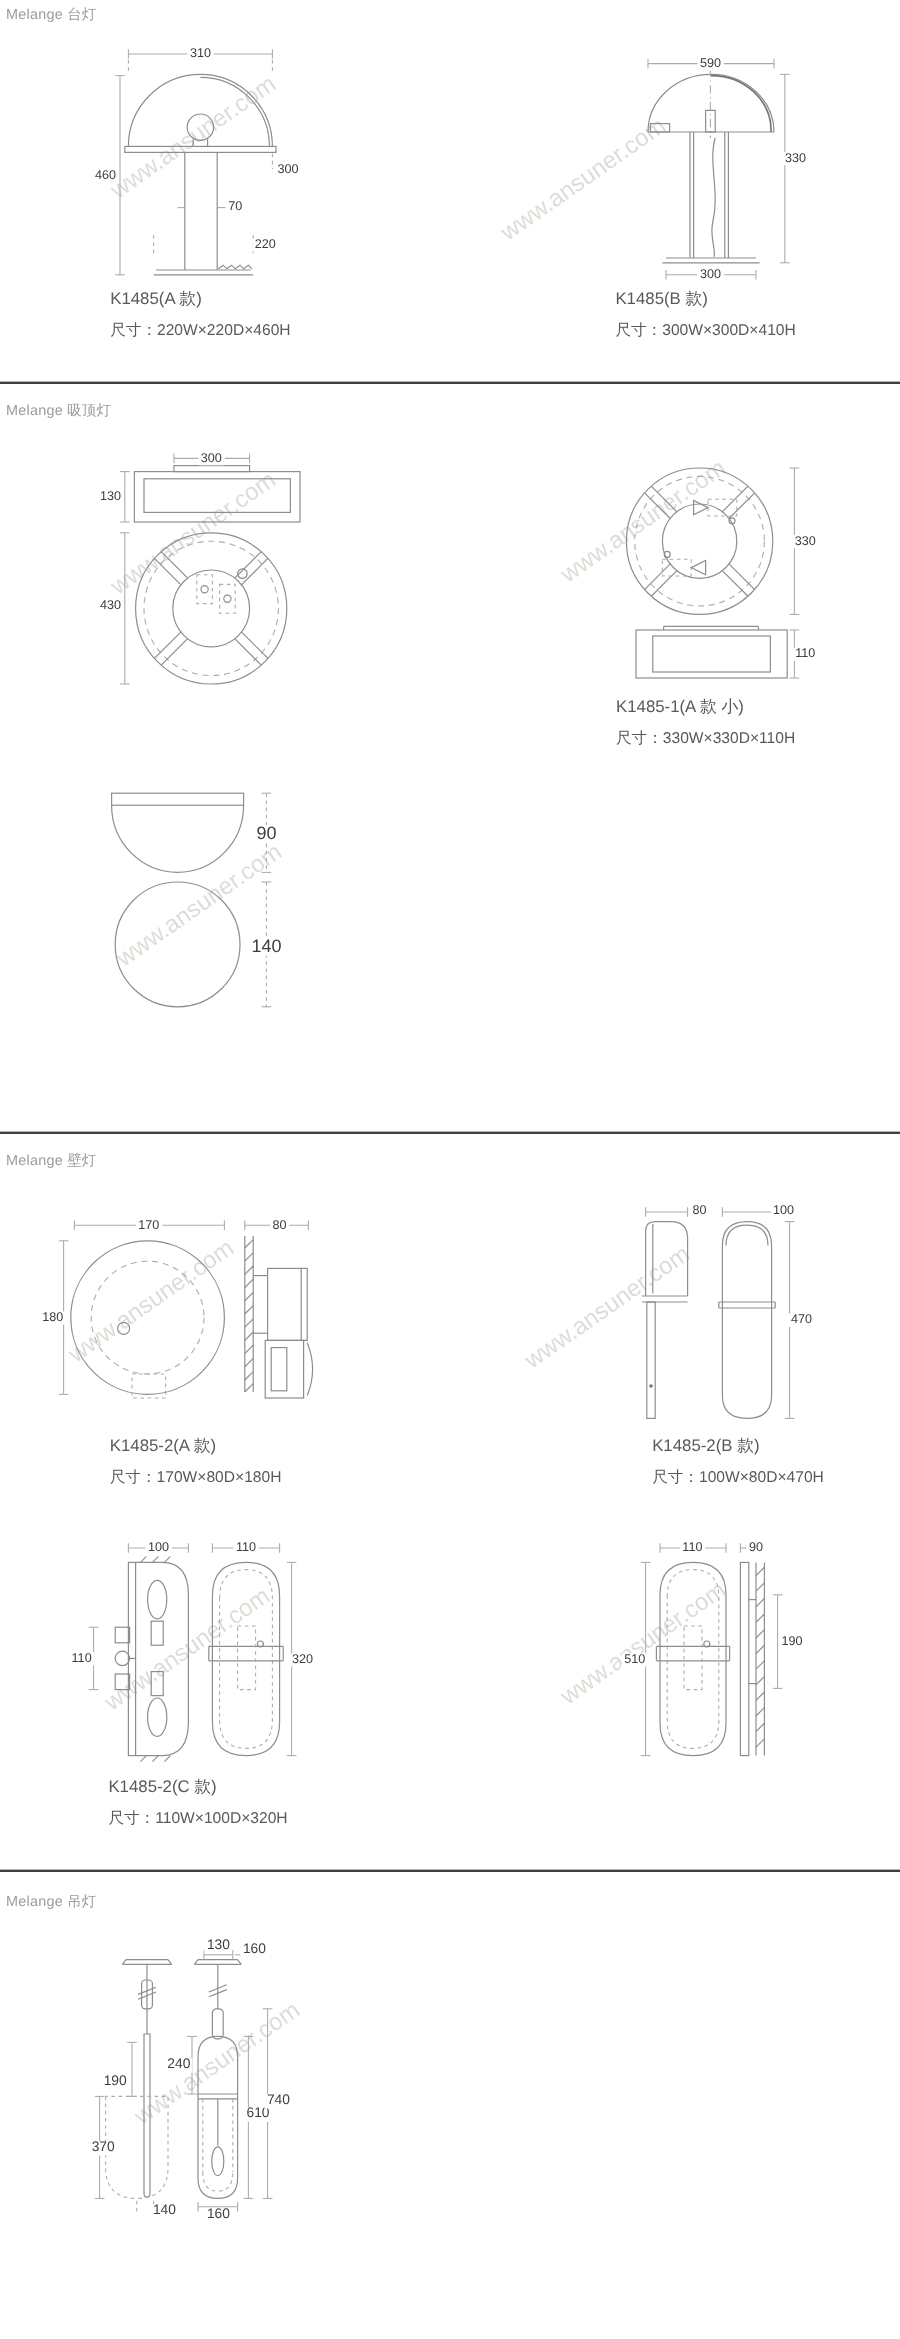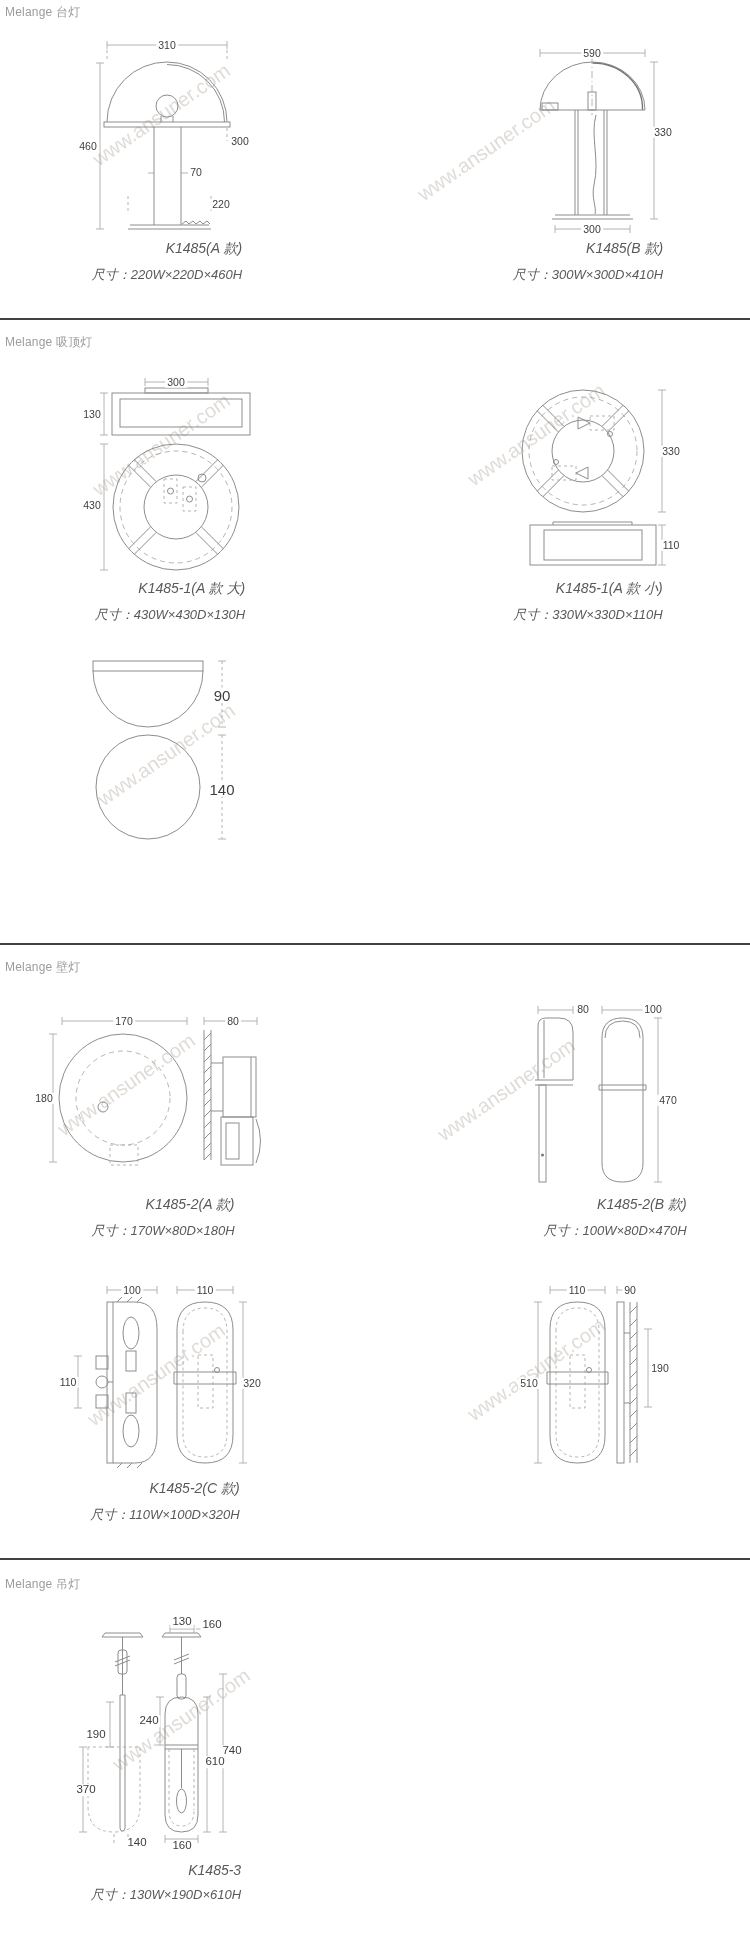--- a/index.html
+++ b/index.html
@@ -11,21 +11,21 @@
   .art{position:absolute;left:0;top:0;overflow:visible;}
   .art .ln{stroke:#8d8d8d;fill:none;stroke-width:1;}
   .art .ln2{stroke:#767676;fill:none;stroke-width:1.4;}
   .art .dm{stroke:#ababab;fill:none;stroke-width:.9;}
   .art .dsh{stroke-dasharray:3 3;}
   .art .dshl{stroke-dasharray:5 4;}
   .art .dot{fill:#777;stroke:none;}
   .dim{position:absolute;transform:translate(-50%,-50%);font-size:10.5px;color:#3d3d3d;background:#fff;padding:0 2px;line-height:1;white-space:nowrap;}
   .dim.lg{font-size:15px;}
   .dim.md{font-size:11.5px;}
-  .caption{position:absolute;transform:translateX(-50%);text-align:right;white-space:nowrap;font-style:italic;}
+  .caption{position:absolute;transform:translateX(-50%);text-align:left;white-space:nowrap;}
   .caption .model{font-size:14px;color:#595959;}
   .caption .size{font-size:13px;color:#595959;margin-top:8px;}
   .wm{position:absolute;color:rgba(196,190,183,.55);font-size:20px;transform:rotate(-35deg);transform-origin:left center;white-space:nowrap;pointer-events:none;}
 </style>
 </head>
 <body>
 
 <div class="page">
 
   <div class="section-title" style="top:4px">Melange 台灯</div>
@@ -155,24 +155,20 @@
         <rect class="dm dsh" x="84" y="106" width="13" height="24" fill="none"></rect>
           <circle class="ln" cx="90.5" cy="118" r="3"></circle>
         <rect class="dm dsh" x="103" y="114" width="13" height="24" fill="none"></rect>
           <circle class="ln" cx="109.5" cy="126" r="3"></circle>
         <circle class="ln" cx="122" cy="105" r="4"></circle>
       </g>
     </svg>
     <span class="dim" style="left:96px;top:9px">300</span>
     <span class="dim" style="left:12px;top:41px">130</span>
     <span class="dim" style="left:12px;top:132px">430</span>
-  </div>
-  <div class="caption" style="left:170px;top:580px">
-    <div class="model">K1485-1(A 款 大)</div>
-    <div class="size">尺寸：430W×430D×130H</div>
   </div>
 
   <div class="fig" style="left:510px;top:378px;width:175px;height:200px">
     <svg class="art" width="175" height="200">
       <g>
         <line class="dm" x1="152" y1="12" x2="152" y2="134"></line>
         <line class="dm" x1="148" y1="12" x2="156" y2="12"></line>
           <line class="dm" x1="148" y1="134" x2="156" y2="134"></line>
         <line class="dm" x1="152" y1="147" x2="152" y2="187"></line>
         <line class="dm" x1="148" y1="147" x2="156" y2="147"></line>
@@ -512,18 +508,14 @@
     <span class="dim md" style="left:26px;top:125px">190</span>
     <span class="dim md" style="left:16px;top:180px">370</span>
     <span class="dim md" style="left:67px;top:233px">140</span>
     <span class="dim md" style="left:112px;top:12px">130</span>
     <span class="dim md" style="left:142px;top:15px">160</span>
     <span class="dim md" style="left:79px;top:111px">240</span>
     <span class="dim md" style="left:145px;top:152px">610</span>
     <span class="dim md" style="left:162px;top:141px">740</span>
     <span class="dim md" style="left:112px;top:236px">160</span>
   </div>
-  <div class="caption" style="left:166px;top:1862px">
-    <div class="model">K1485-3</div>
-    <div class="size">尺寸：130W×190D×610H</div>
-  </div>
 
 </div>
 
 </body></html>

